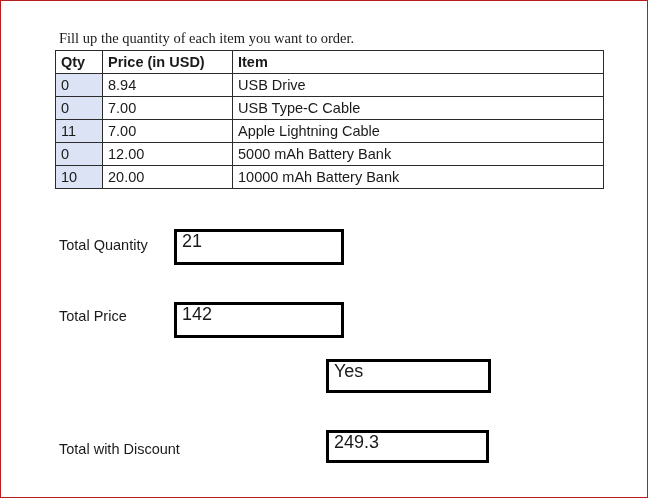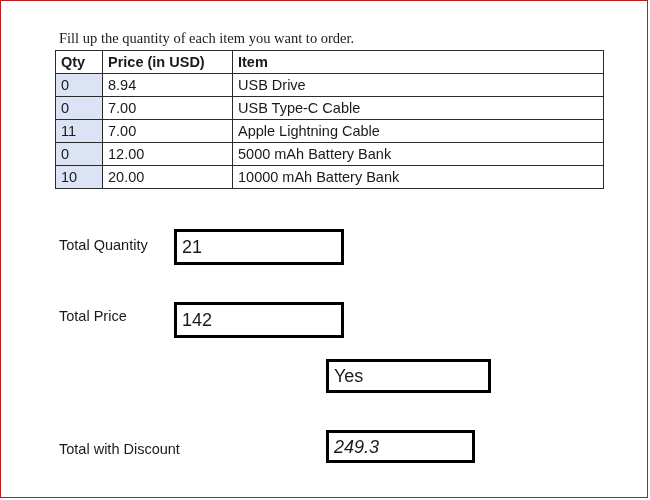--- a/index.html
+++ b/index.html
@@ -75,42 +75,42 @@
     font-size: 14.5px;
     color: #1a1a1a;
     white-space: nowrap;
   }
   .field-box {
     position: absolute;
     box-sizing: border-box;
     border: 3px solid #000000;
     background: #ffffff;
     display: flex;
-    align-items: center;
+    align-items: flex-start;
   }
   .field-value {
     font-size: 18px;
     color: #1a1a1a;
     padding-left: 5px;
     line-height: 1;
     white-space: nowrap;
   }
 
   
   #label-total-quantity { left: 58px;  top: 236px; }
   #box-total-quantity   { left: 173px; top: 228px; width: 170px; height: 36px; }
 
   #label-total-price    { left: 58px;  top: 307px; }
   #box-total-price      { left: 173px; top: 301px; width: 170px; height: 36px; }
 
   #label-bulk-order     { left: 58px;  top: 368px; }
   #box-bulk-order       { left: 325px; top: 358px; width: 165px; height: 34px; }
 
   #label-total-discount { left: 58px;  top: 440px; }
-  #box-total-discount   { left: 325px; top: 429px; width: 149px; height: 33px; font-style: italic; }
+  #box-total-discount   { left: 325px; top: 429px; width: 163px; height: 33px; }
 </style>
 </head>
 <body>
 
 <div id="page">
 
   <div id="instruction">Fill up the quantity of each item you want to order.</div>
 
   <table id="order-table">
     <colgroup>

